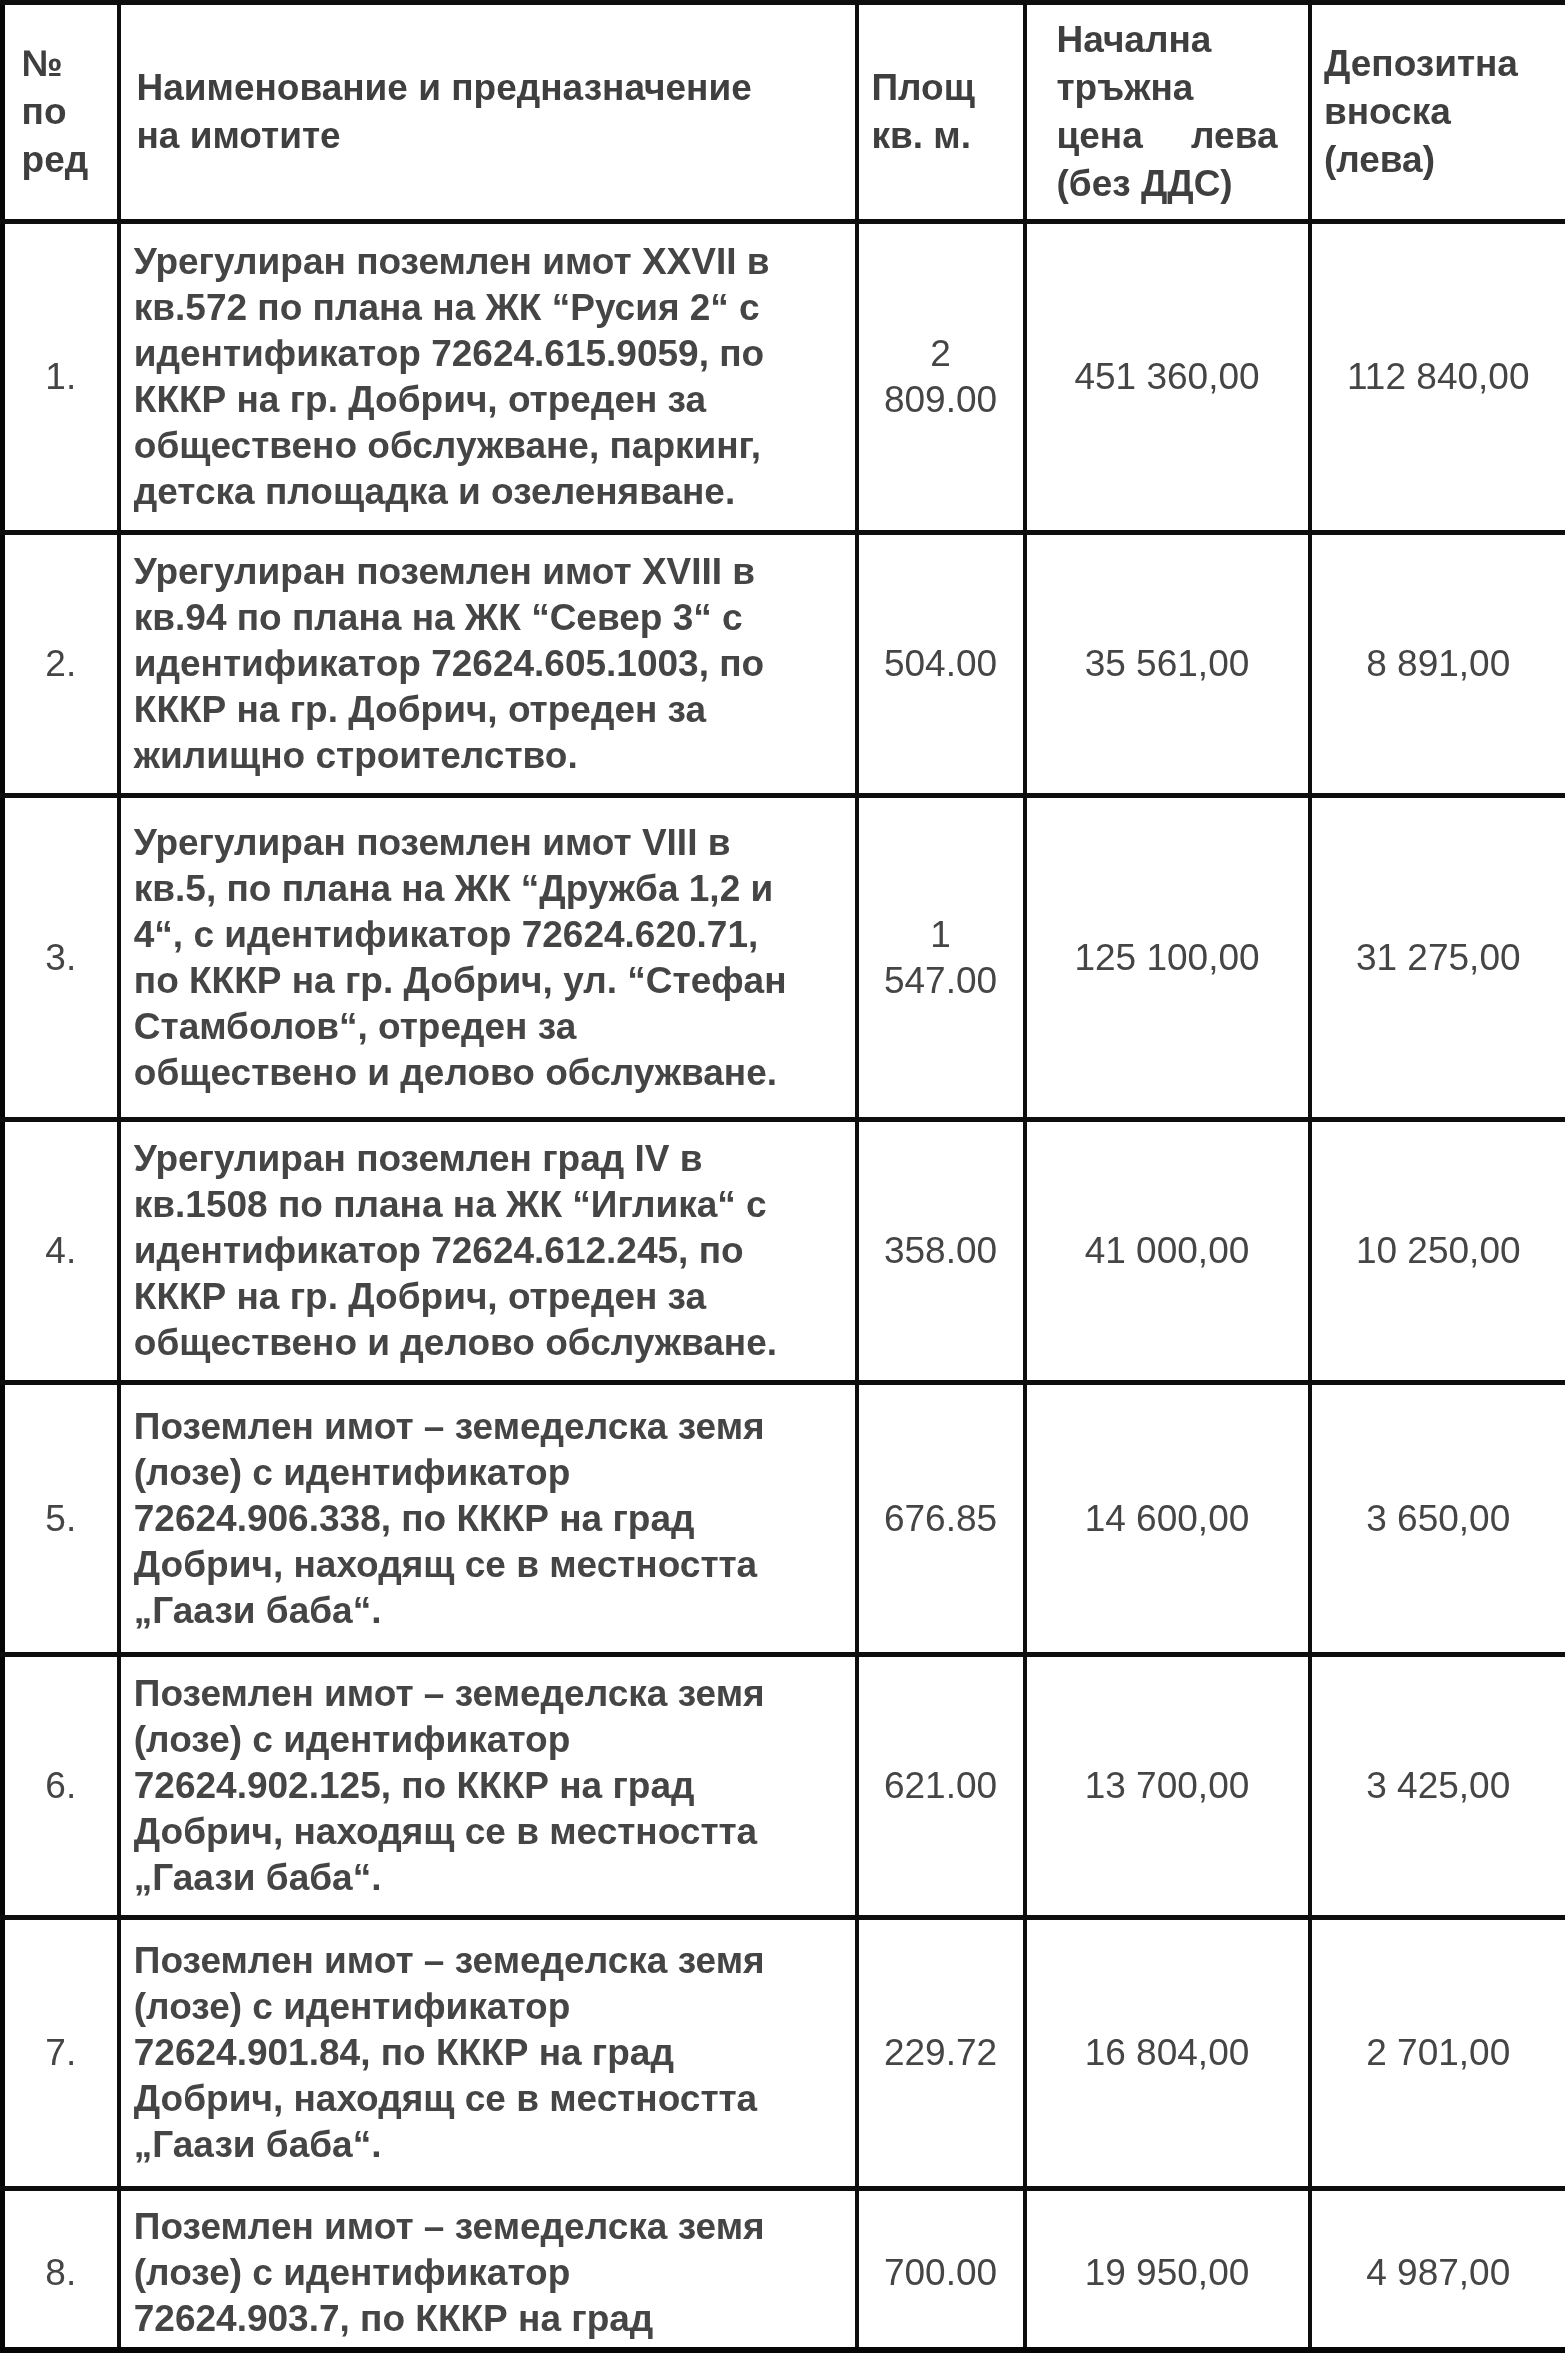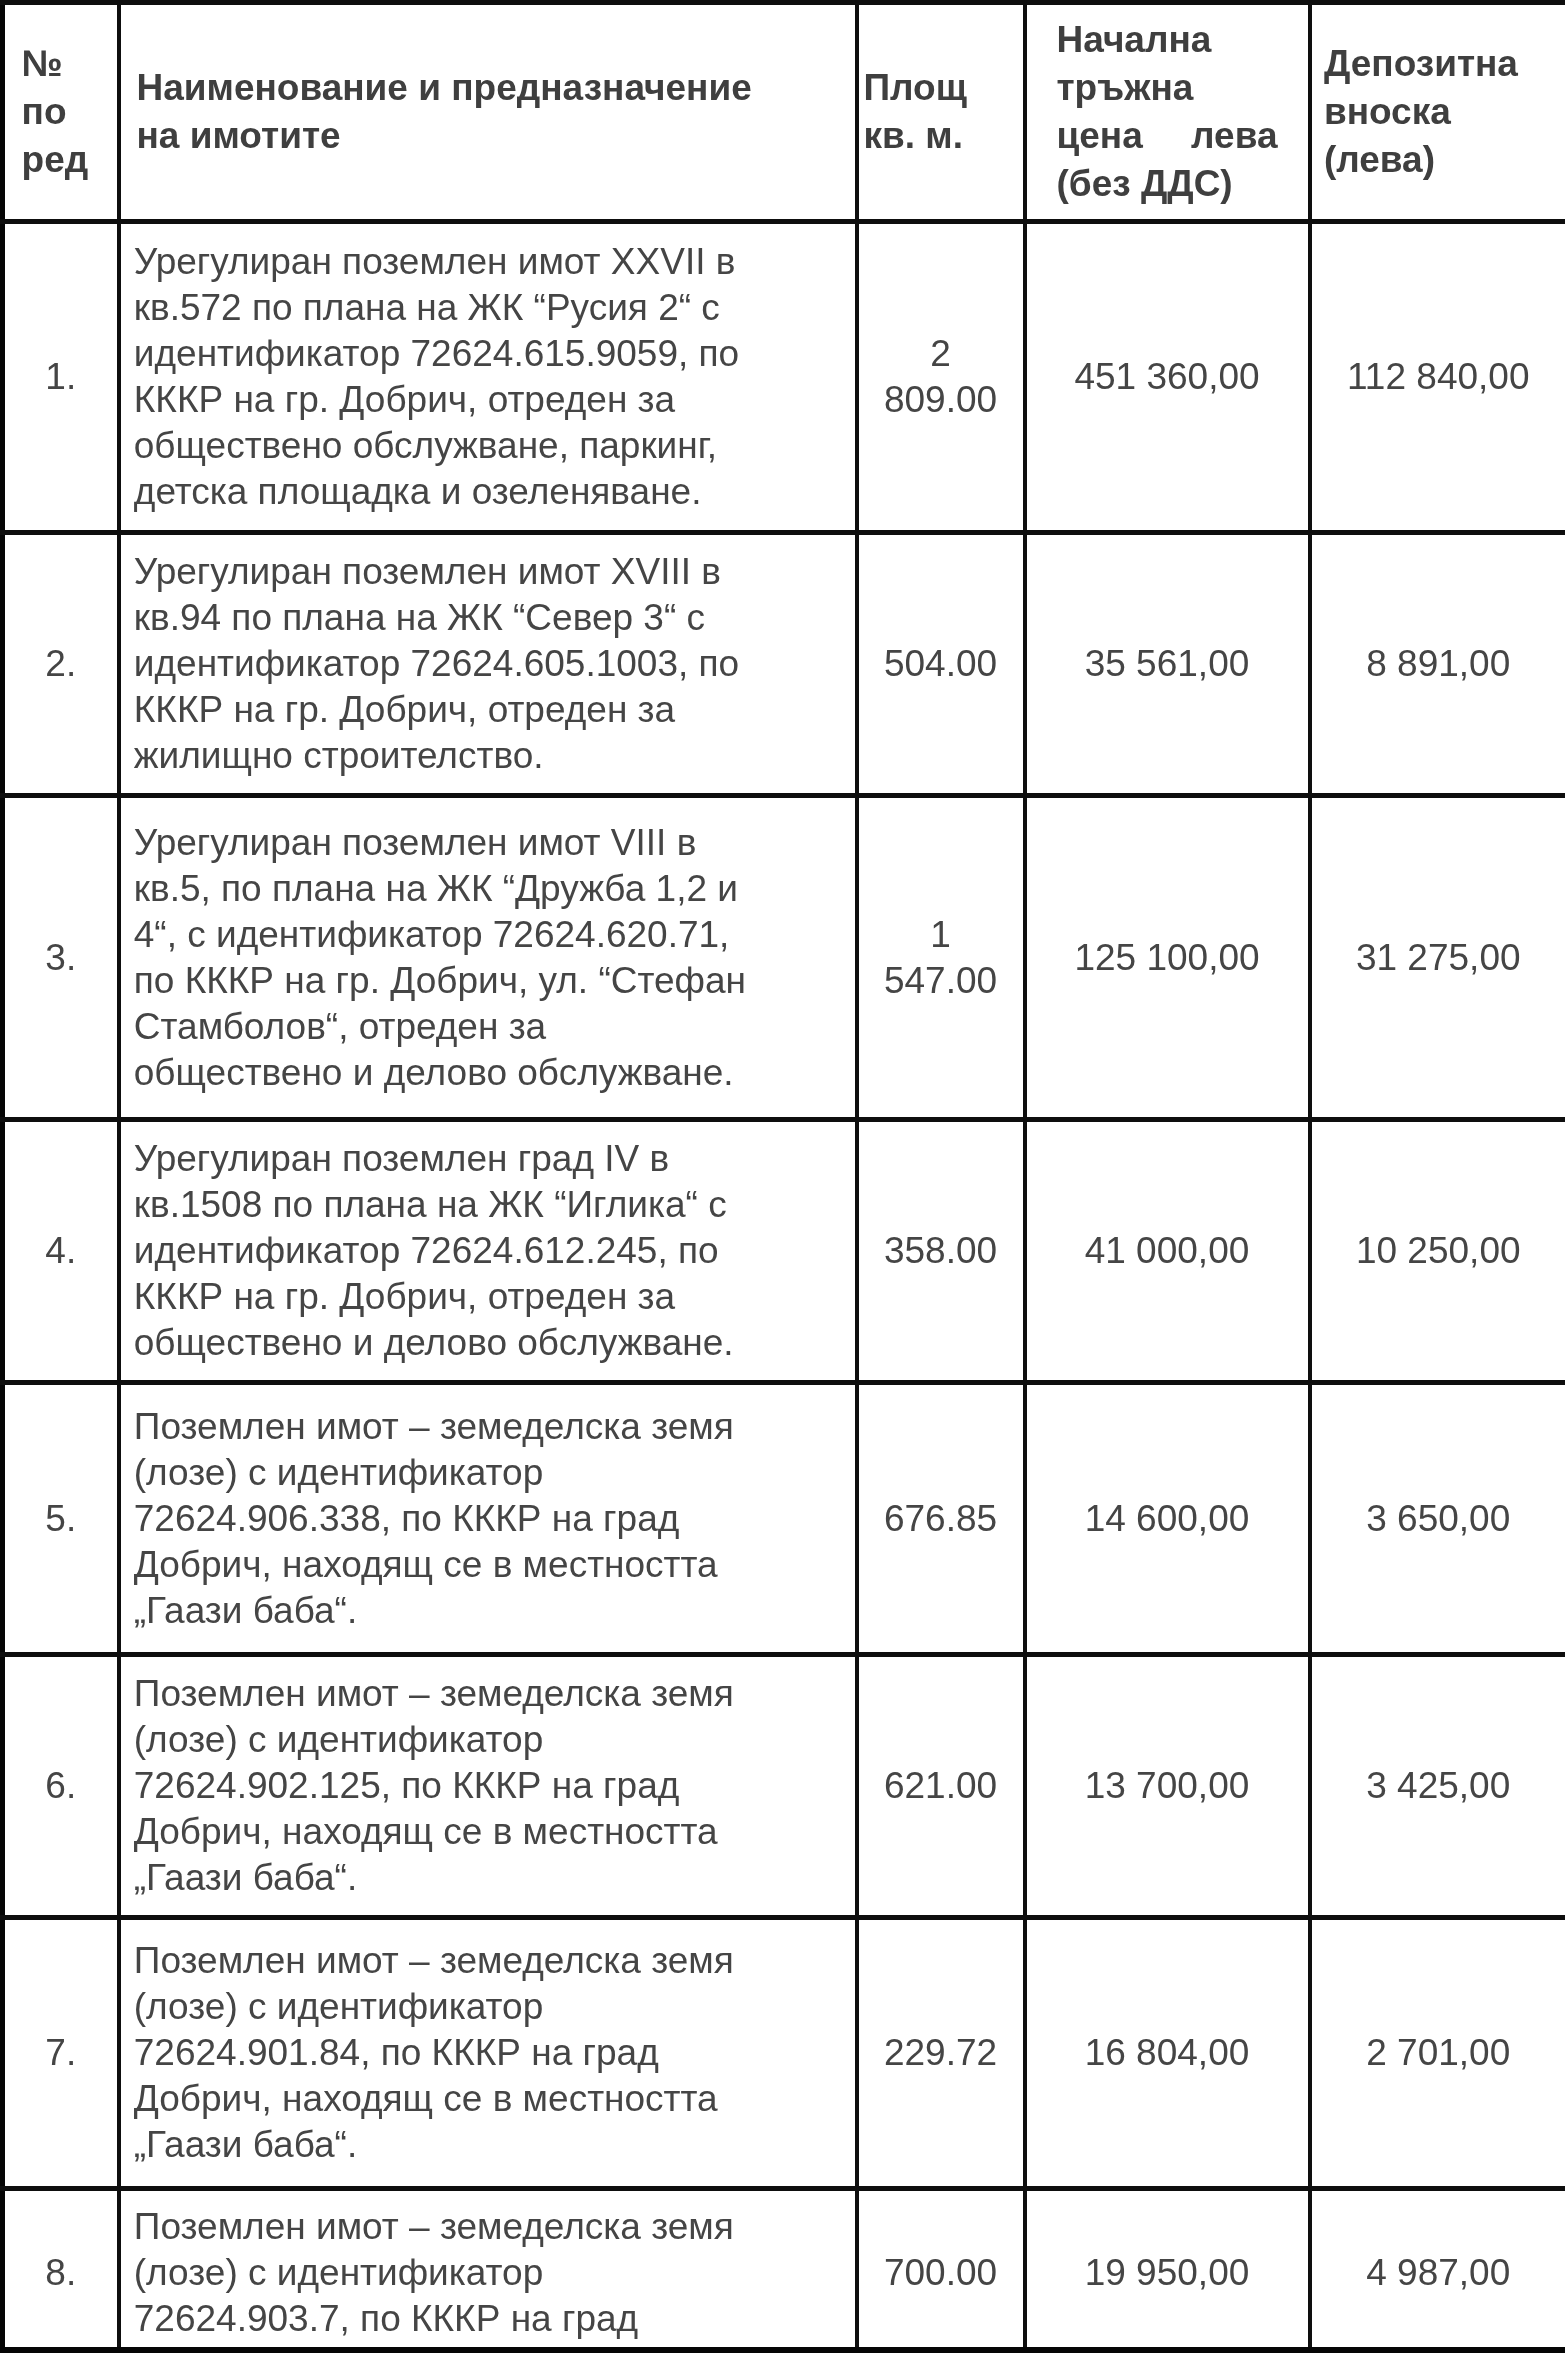--- a/index.html
+++ b/index.html
@@ -41,25 +41,25 @@
     color: #3f3f3f;
     text-align: left;
   }
   td {
     font-size: 37px;
     line-height: 46px;
   }
   .pre { white-space: pre-line; }
   .h-num   { padding-left: 16.6px; }
   .h-name  { padding-left: 16px; padding-right: 15px; }
-  .h-area  { padding-left: 5px; }
+  .h-area  { padding-left: 13px; }
   .h-price { padding: 0 30px; text-align: justify; text-justify: inter-word; }
   .h-dep   { padding-left: 12.4px; padding-right: 8.3px; }
   .c-num   { text-align: center; }
-  .c-desc  { text-align: left; padding: 0 13.3px; }
+  .c-desc  { text-align: left; padding: 0 13.3px; font-weight: bold; }
   .c-area  { text-align: center; }
   .c-price { text-align: center; margin-left: 21px; }
   .c-dep   { text-align: center; }
   .bottom-band {
     position: absolute;
     left: 0;
     bottom: 0;
     width: 100%;
     height: 6.6px;
     background: #050505;

